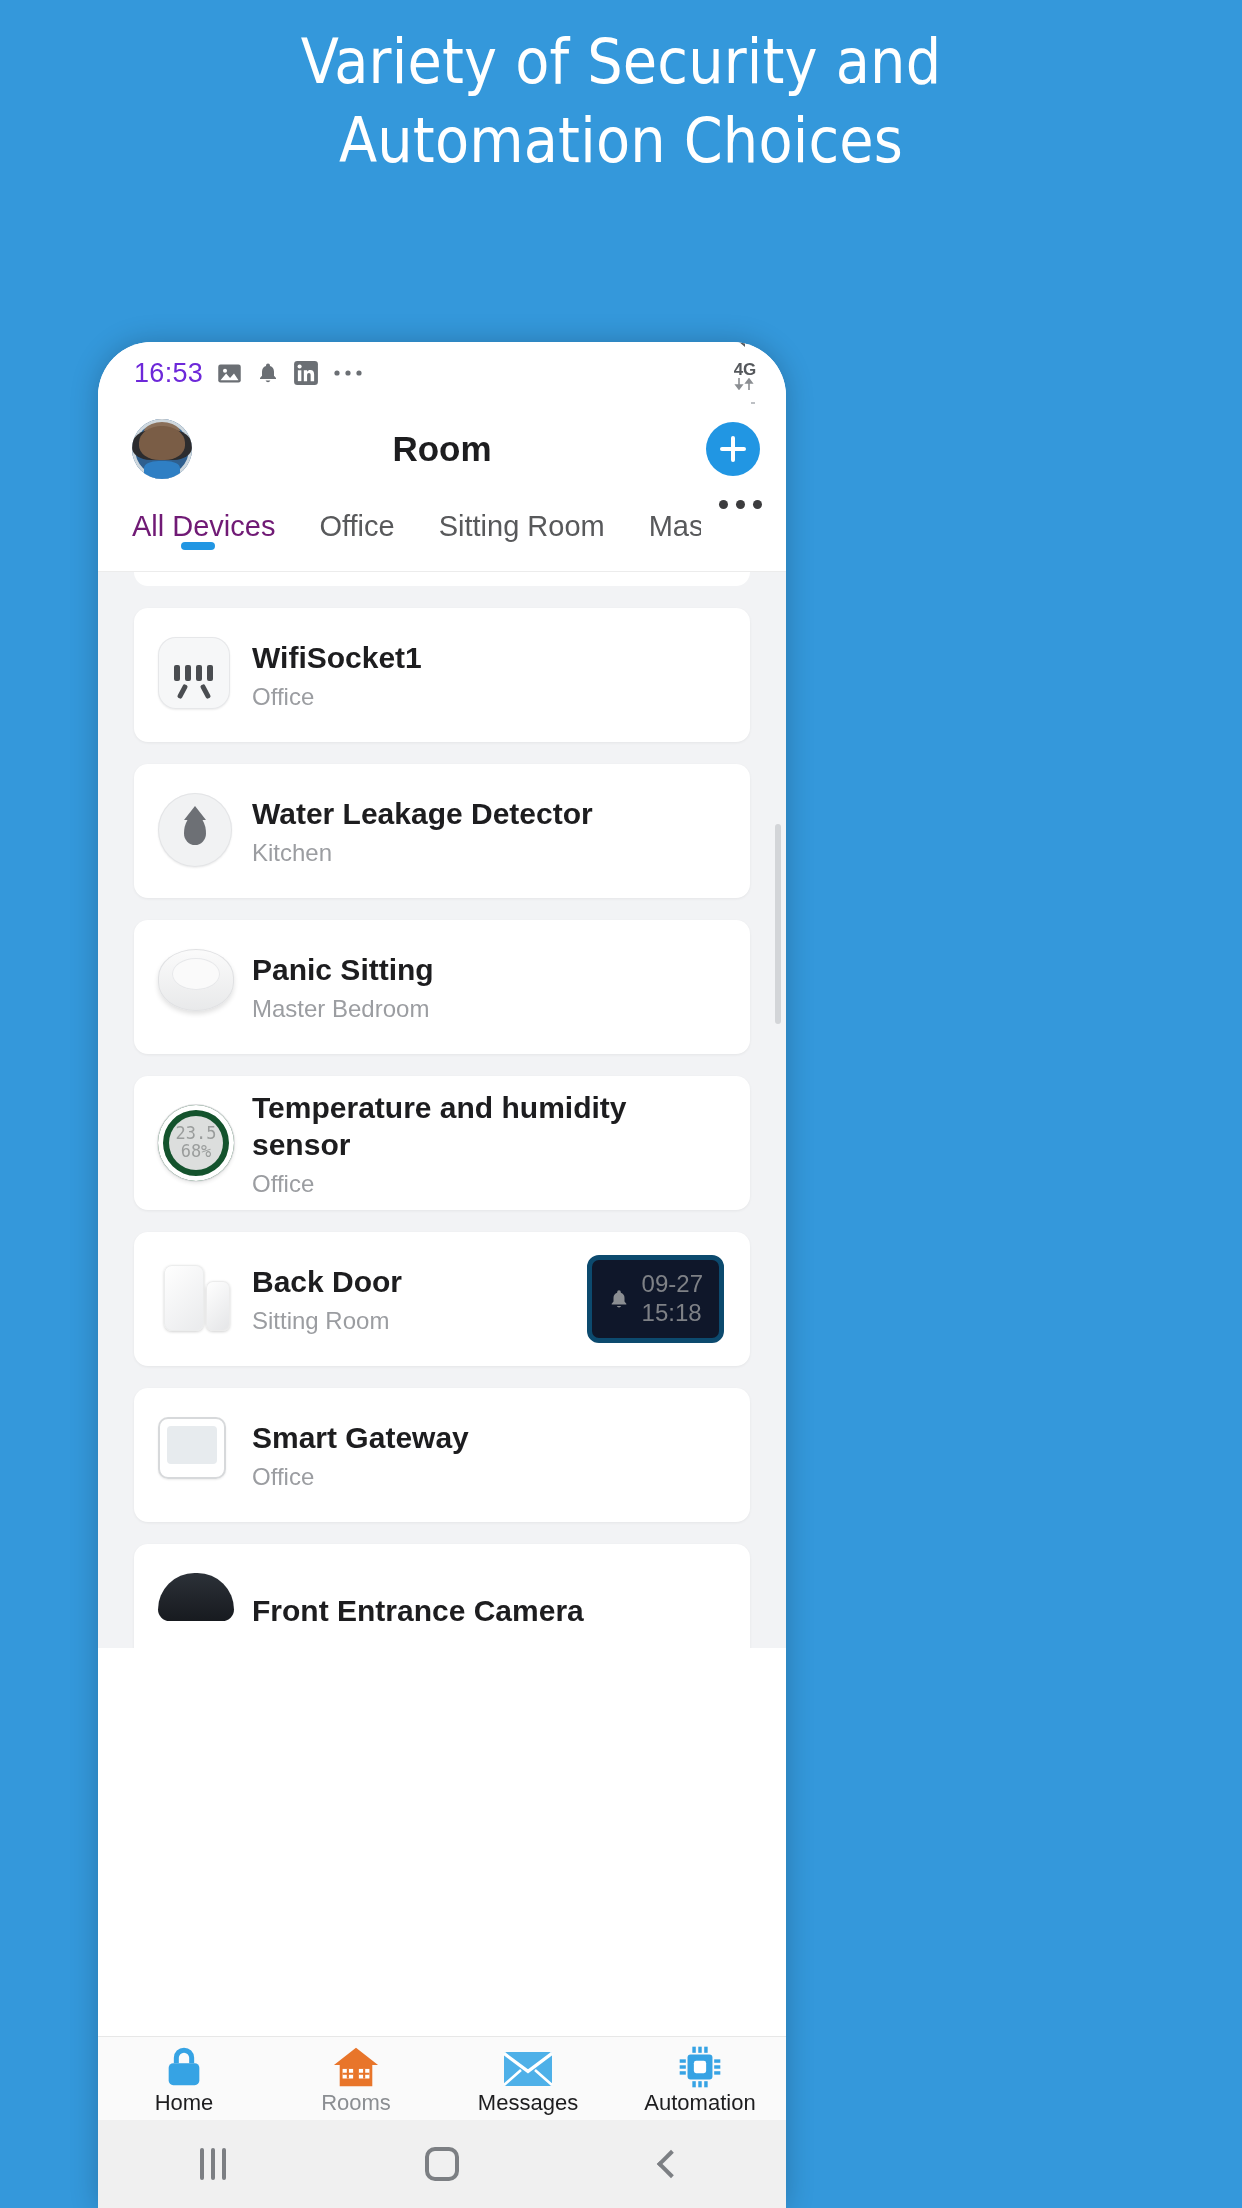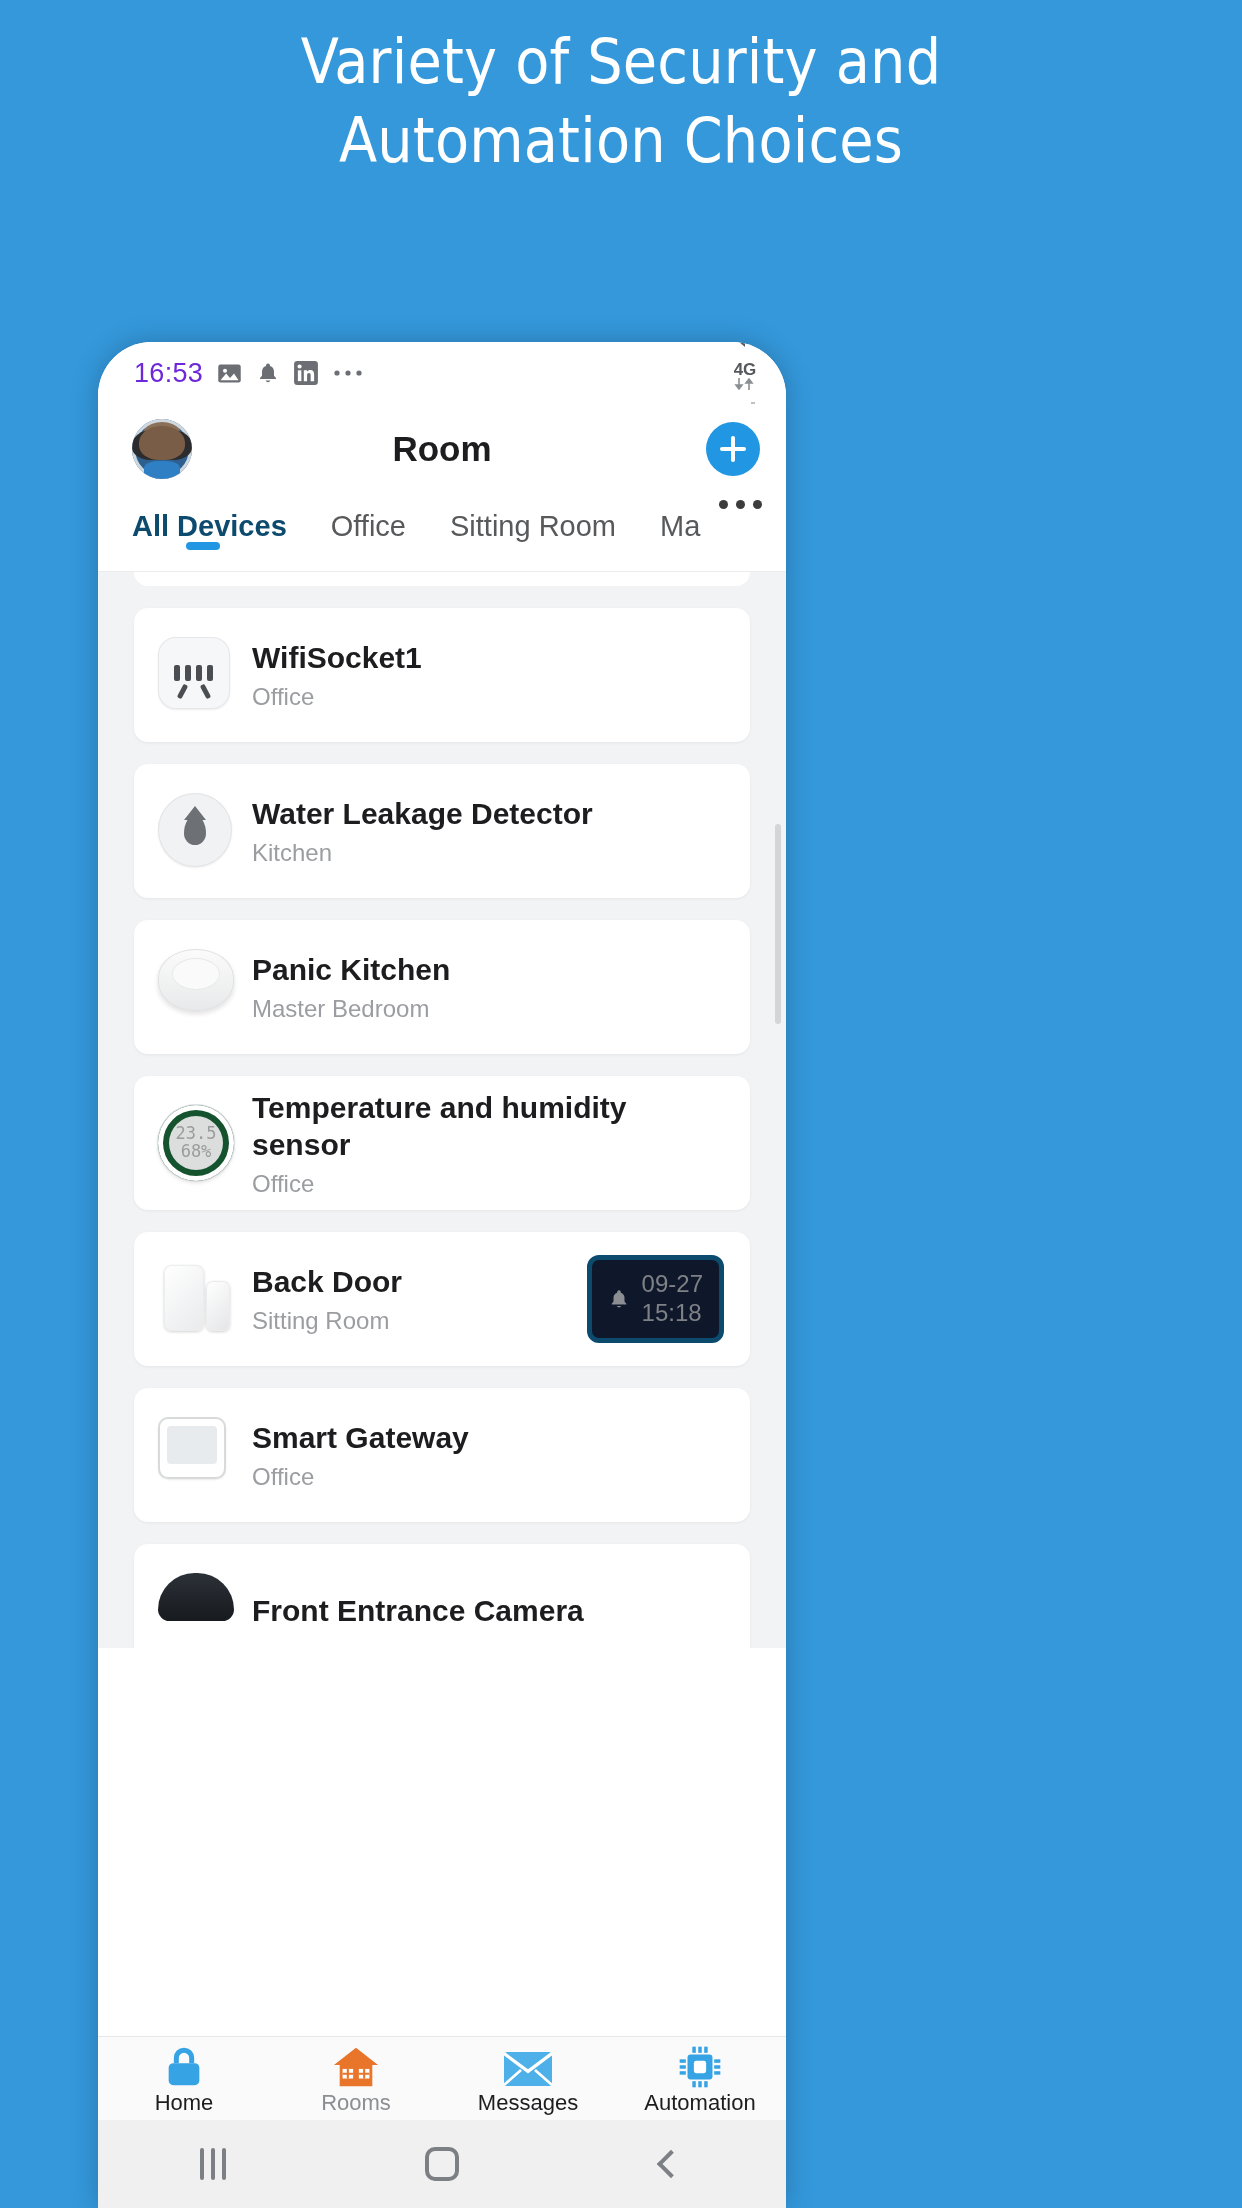--- a/index.html
+++ b/index.html
@@ -83,21 +83,21 @@
     height:78px; display:flex; align-items:flex-start; gap:0;
     padding:6px 0 0 0; background:#fff;
     border-bottom:1px solid #ececec; position:relative;
   }
   .tab {
     position:relative; padding:4px 22px 0 22px;
     font-size:29px; color:#58595b; white-space:nowrap;
     line-height:44px;
   }
   .tab:first-child { padding-left:34px; }
-  .tab.active { color:#0c4a6e; font-weight:bold;text-align:right; }
+  .tab.active { color:#701a75; font-weight:normal;text-align:right; }
   .tab.active .tab-underline {
     position:absolute; left:50%; transform:translateX(-50%);
     bottom:-2px; width:34px; height:8px; border-radius:5px; background:#2196e3;
   }
   .tab.clipped { overflow:hidden; max-width:76px; padding-right:0; }
   .tab-more {
     margin-left:6px; padding:0 24px 0 12px;
     display:flex; align-items:center; gap:8px; line-height:48px;
   }
   .dot3 { width:9px; height:9px; border-radius:50%; background:#3c3c3e; }
@@ -346,21 +346,21 @@
           <div class="card-title">Water Leakage Detector</div>
           <div class="card-sub">Kitchen</div>
         </div>
       </div>
 
       <div class="card">
         <div class="card-icon">
           <div class="ic-puck"></div>
         </div>
         <div class="card-text">
-          <div class="card-title">Panic Kitchen</div>
+          <div class="card-title">Panic Sitting</div>
           <div class="card-sub">Master Bedroom</div>
         </div>
       </div>
 
       <div class="card">
         <div class="card-icon">
           <div class="ic-lcd">
             <div class="lcd-in">
               <span>23.5</span>
               <span>68%</span>

